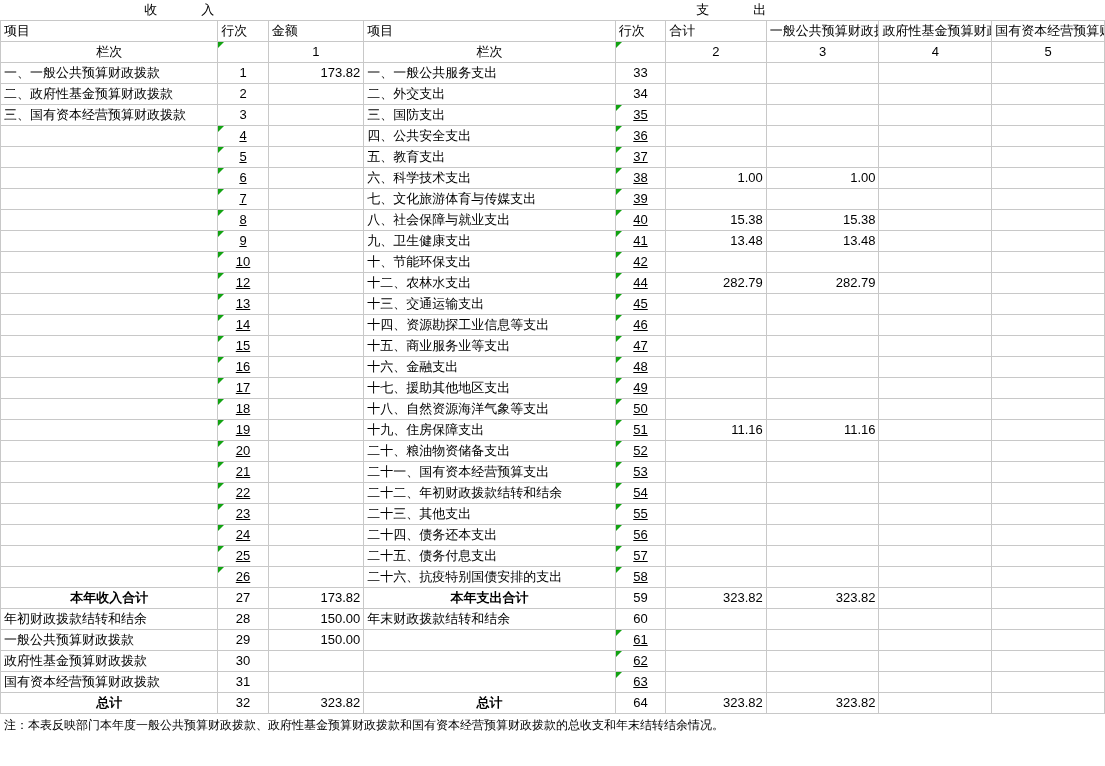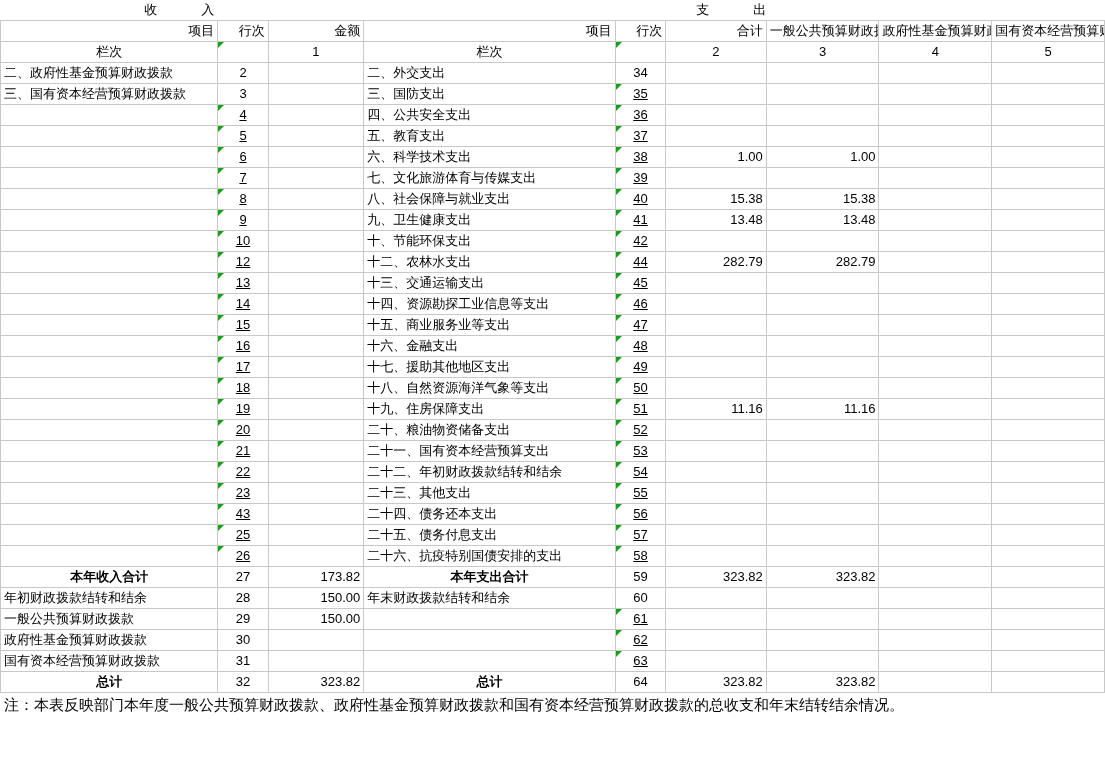--- a/index.html
+++ b/index.html
@@ -40,21 +40,21 @@
   .l { text-align: left; }
   .b { font-weight: bold; }
   .hdr-title {
     border: none !important;
     text-align: center;
     font-size: 13px;
     letter-spacing: 6px;
     height: 22px;
   }
   .colhead {
-    text-align: right;
+    text-align: left;
     height: 44px;
     white-space: normal;
     line-height: 16px;
   }
   
   .flag {
     position: relative;
     text-decoration: underline;
   }
   .flag::before {
@@ -62,21 +62,21 @@
     position: absolute;
     left: 0;
     top: 0;
     border-top: 6px solid #12a312;
     border-right: 6px solid transparent;
   }
   .indent1 { padding-left: 10px; }
   .note {
     padding-top: 3px;
     padding-left: 4px;
-    font-size: 15px;
+    font-size: 12px;
     white-space: nowrap;
   }
 </style>
 </head>
 <body>
 
 <div class="sheet">
 
   <table class="grid">
     <colgroup>
@@ -117,20 +117,31 @@
       <td class="c flag"></td>
       <td class="c">2</td>
       <td class="c">3</td>
       <td class="c">4</td>
       <td class="c">5</td>
     </tr>
 
     </tbody>
       <tbody id="body-rows">
         <tr>
+          <td class="l">一、一般公共预算财政拨款</td>
+          <td class="c">1</td>
+          <td class="r">173.82</td>
+          <td class="l">一、一般公共服务支出</td>
+          <td class="c">33</td>
+          <td class="r"></td>
+          <td class="r"></td>
+          <td class="r"></td>
+          <td class="r"></td>
+        </tr>
+        <tr>
           <td class="l">二、政府性基金预算财政拨款</td>
           <td class="c">2</td>
           <td class="r"></td>
           <td class="l">二、外交支出</td>
           <td class="c">34</td>
           <td class="r"></td>
           <td class="r"></td>
           <td class="r"></td>
           <td class="r"></td>
         </tr>
@@ -349,21 +360,21 @@
           <td class="r"></td>
           <td class="l">二十三、其他支出</td>
           <td class="c flag">55</td>
           <td class="r"></td>
           <td class="r"></td>
           <td class="r"></td>
           <td class="r"></td>
         </tr>
         <tr>
           <td class="l"></td>
-          <td class="c flag">43</td>
+          <td class="c flag">24</td>
           <td class="r"></td>
           <td class="l">二十四、债务还本支出</td>
           <td class="c flag">56</td>
           <td class="r"></td>
           <td class="r"></td>
           <td class="r"></td>
           <td class="r"></td>
         </tr>
         <tr>
           <td class="l"></td>

